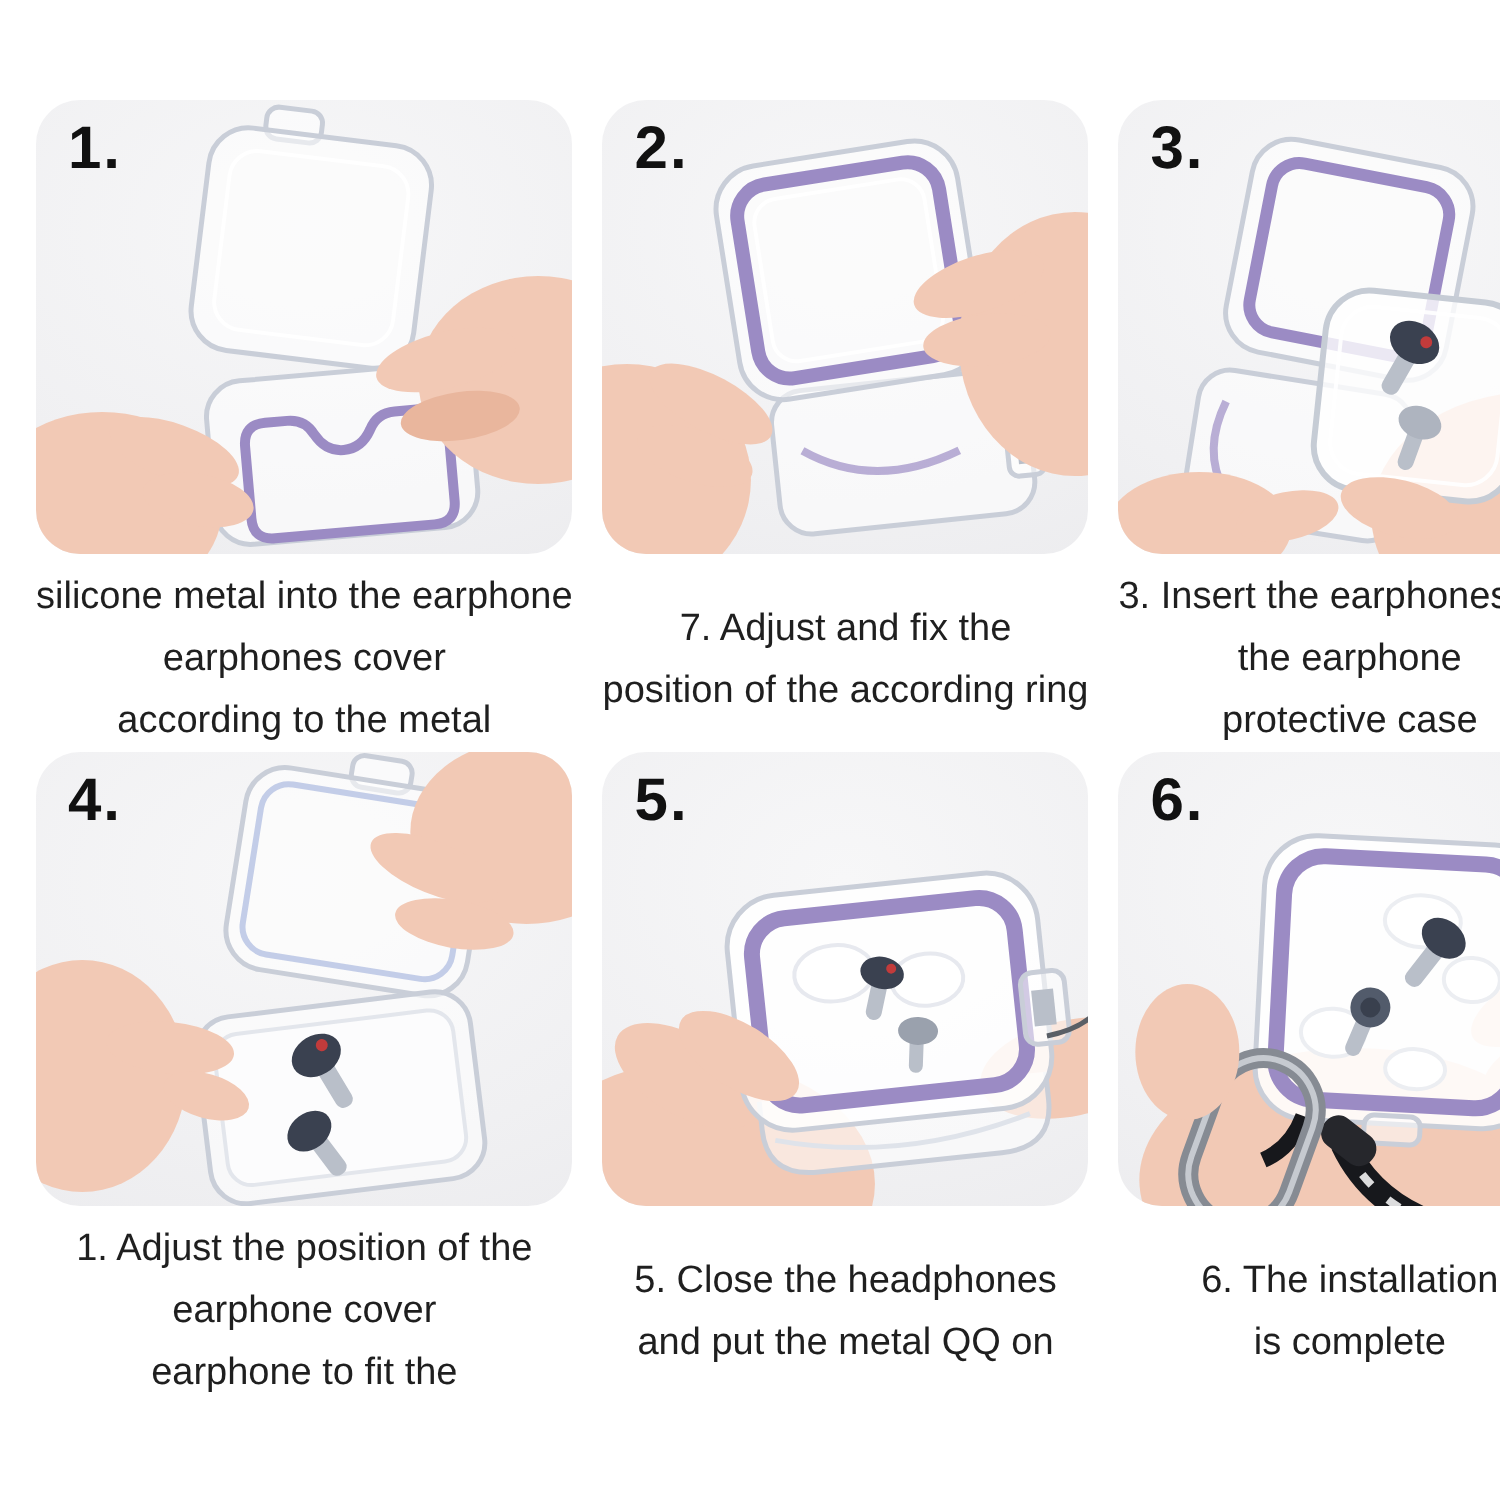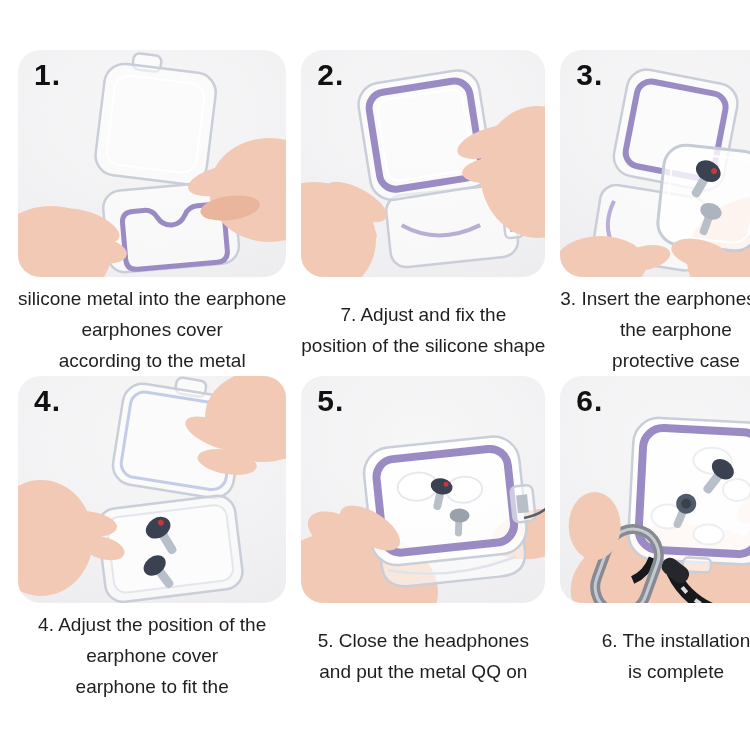--- a/index.html
+++ b/index.html
@@ -102,21 +102,21 @@
         </g>
         <g>
           <ellipse class="skin" cx="230" cy="122" rx="58" ry="66"></ellipse>
           <ellipse class="skin" cx="182" cy="92" rx="34" ry="14" transform="rotate(-18 182 92)"></ellipse>
           <ellipse class="skin" cx="186" cy="120" rx="32" ry="13" transform="rotate(-6 186 120)"></ellipse>
         </g>
       </svg>
     </div>
     <div class="caption">
         <div class="caption-line">7. Adjust and fix the</div>
-        <div class="caption-line">position of the silicone shape</div>
+        <div class="caption-line">position of the according ring</div>
       </div>
   </div>
 
   <div class="step">
     <div class="panel">
       <div class="panel-number">3.</div>
       <svg viewBox="0 0 230 227">
         <g transform="rotate(11 115 85)">
           <rect x="58" y="26" width="112" height="108" rx="20" class="clear"></rect>
           <rect x="69" y="37" width="90" height="86" rx="14" class="purple"></rect>
@@ -184,21 +184,21 @@
           <ellipse class="skin" cx="190" cy="86" rx="30" ry="12" transform="rotate(10 190 86)"></ellipse>
         </g>
         <g>
           <ellipse class="skin" cx="4" cy="162" rx="52" ry="58"></ellipse>
           <ellipse class="skin" cx="48" cy="148" rx="32" ry="13" transform="rotate(6 48 148)"></ellipse>
           <ellipse class="skin" cx="66" cy="172" rx="22" ry="11" transform="rotate(16 66 172)"></ellipse>
         </g>
       </svg>
     </div>
     <div class="caption">
-        <div class="caption-line">4. Adjust the position of the</div>
+        <div class="caption-line">1. Adjust the position of the</div>
         <div class="caption-line">earphone cover</div>
         <div class="caption-line">earphone to fit the</div>
       </div>
   </div>
 
   <div class="step">
     <div class="panel">
       <div class="panel-number">5.</div>
       <svg viewBox="0 0 230 227">
         <g>

